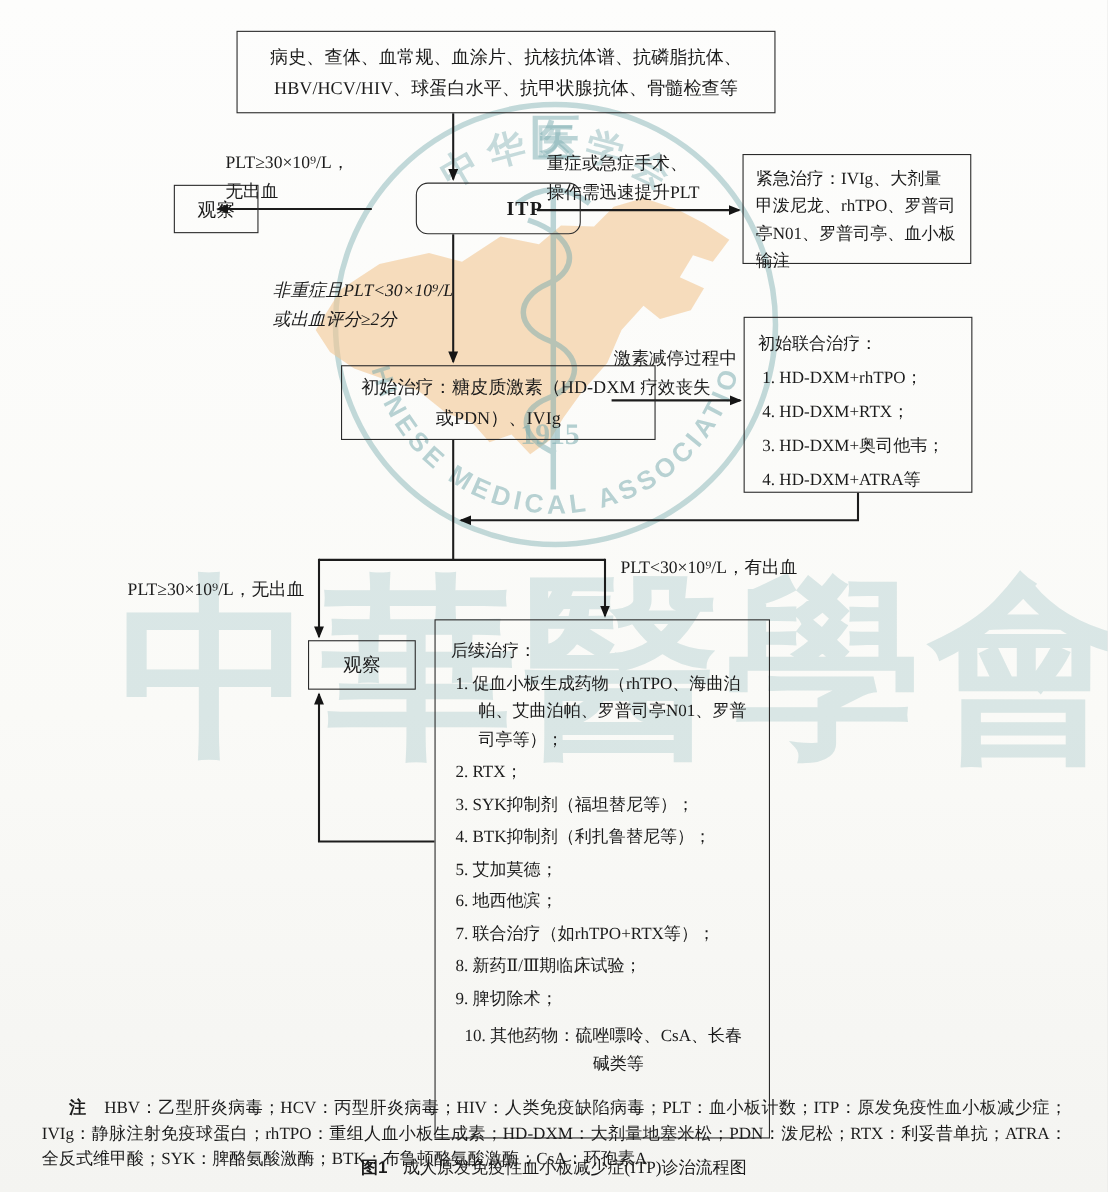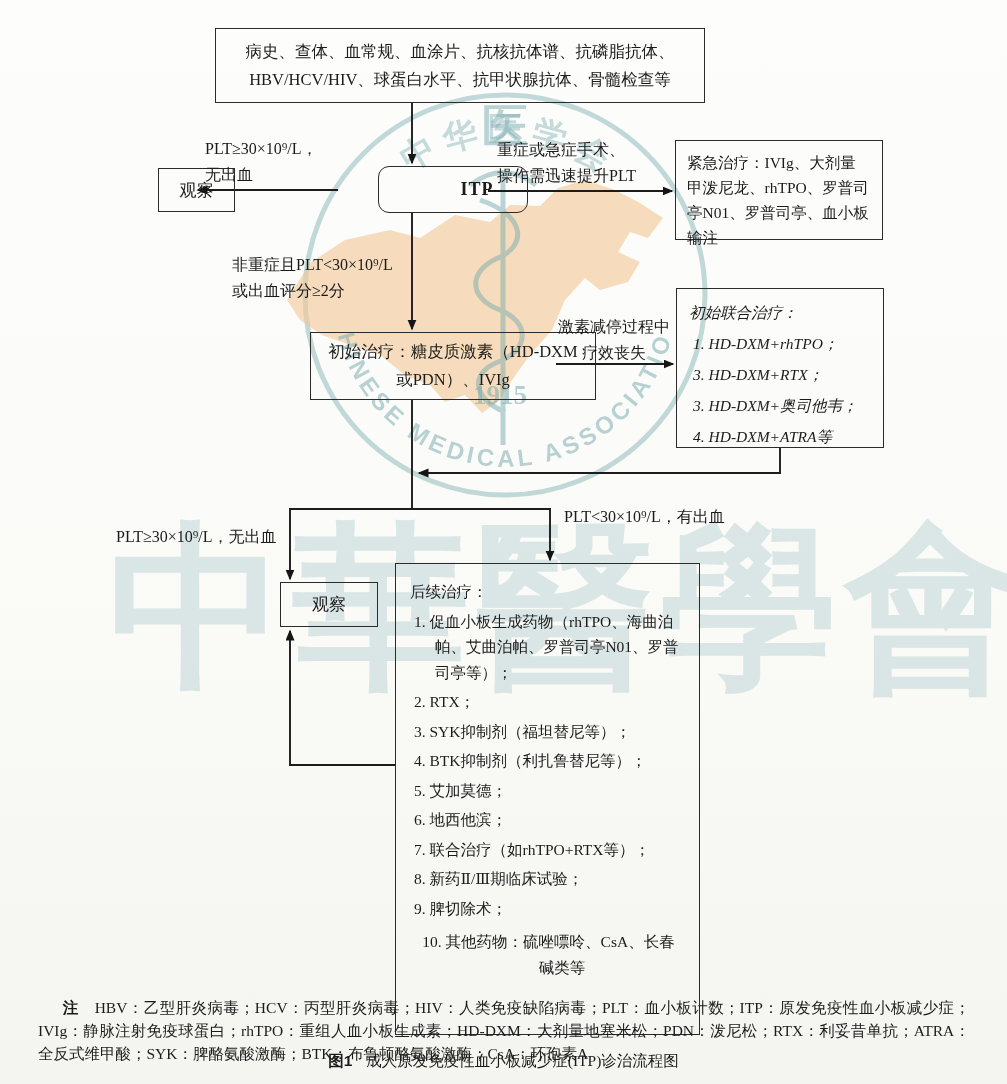--- a/index.html
+++ b/index.html
@@ -25,21 +25,21 @@
     box-sizing:border-box;color:#1b1b1b;
   }
   .centered{display:flex;flex-direction:column;align-items:center;justify-content:center;text-align:center;margin-left:40px;}
   .fc-label{position:absolute;z-index:2;color:#1b1b1b;}
   .small-line{font-size:16px;line-height:26px;white-space:nowrap;}
   #box-workup{left:175px;top:28px;width:490px;height:75px;font-size:16.5px;line-height:28px;}
   #box-observe1{left:118px;top:168px;width:77px;height:44px;font-size:17px;}
   #box-itp{left:338px;top:166px;width:150px;height:47px;border-radius:11px;font-size:18px;font-weight:bold;letter-spacing:1px;padding-left:48px;}
   #box-emergency{left:675px;top:140px;width:208px;height:100px;padding:9px 11px;font-size:15.5px;line-height:25px;}
   #box-initial{left:270px;top:332px;width:286px;height:68px;font-size:16.5px;line-height:28px;}
-  #box-combo{left:676px;top:288px;width:208px;height:160px;padding:10px 12px;font-size:15.5px;line-height:27px;font-style:italic;}
+  #box-combo{left:676px;top:288px;width:208px;height:160px;padding:10px 12px;font-size:15.5px;line-height:27px;}
   #box-observe2{left:240px;top:582px;width:98px;height:45px;font-size:17px;}
   #box-followup{left:395px;top:563px;width:305px;height:472px;padding:15px 12px 10px 14px;font-size:15.5px;line-height:25.5px;}
   .hang{padding-left:1.35em;text-indent:-1.35em;margin:4px;}
   .hang10{padding-left:1.75em;text-indent:-1.75em;margin:8px;text-align:center;}
   
   #note{
     position:absolute;left:38px;top:980px;width:932px;z-index:2;
     font-size:15.5px;line-height:23px;text-align:justify;text-indent:1.6em;
   }
   #note b{font-family:"Liberation Sans","DejaVu Sans",sans-serif;font-weight:bold;}
@@ -128,21 +128,21 @@
   </div>
 
   <div id="box-initial" class="fc-box centered">
     <div>初始治疗：糖皮质激素（HD-DXM</div>
     <div>或PDN）、IVIg</div>
   </div>
 
   <div id="box-combo" class="fc-box">
     <div>初始联合治疗：</div>
     <p class="hang">1. HD-DXM+rhTPO；</p>
-    <p class="hang">3. HD-DXM+RTX；</p>
+    <p class="hang">4. HD-DXM+RTX；</p>
     <p class="hang">3. HD-DXM+奥司他韦；</p>
     <p class="hang">4. HD-DXM+ATRA等</p>
   </div>
 
   <div id="box-observe2" class="fc-box centered">
     <div>观察</div>
   </div>
 
   <div id="box-followup" class="fc-box">
     <div>后续治疗：</div>
@@ -161,21 +161,21 @@
   <div class="fc-label small-line" style="left:205px;top:136px;">
     <div>PLT≥30×10⁹/L，</div>
     <div>无出血</div>
   </div>
 
   <div class="fc-label small-line" style="left:497px;top:137px;">
     <div>重症或急症手术、</div>
     <div>操作需迅速提升PLT</div>
   </div>
 
-  <div class="fc-label small-line" style="left:232px;top:252px;">
+  <div class="fc-label small-line" style="left:248px;top:252px;font-style:italic;">
     <div>非重症且PLT&lt;30×10⁹/L</div>
     <div>或出血评分≥2分</div>
   </div>
 
   <div class="fc-label small-line" style="left:555px;top:314px;width:118px;text-align:center;">
     <div>激素减停过程中</div>
     <div>疗效丧失</div>
   </div>
 
   <div class="fc-label small-line" style="left:116px;top:524px;">PLT≥30×10⁹/L，无出血</div>

